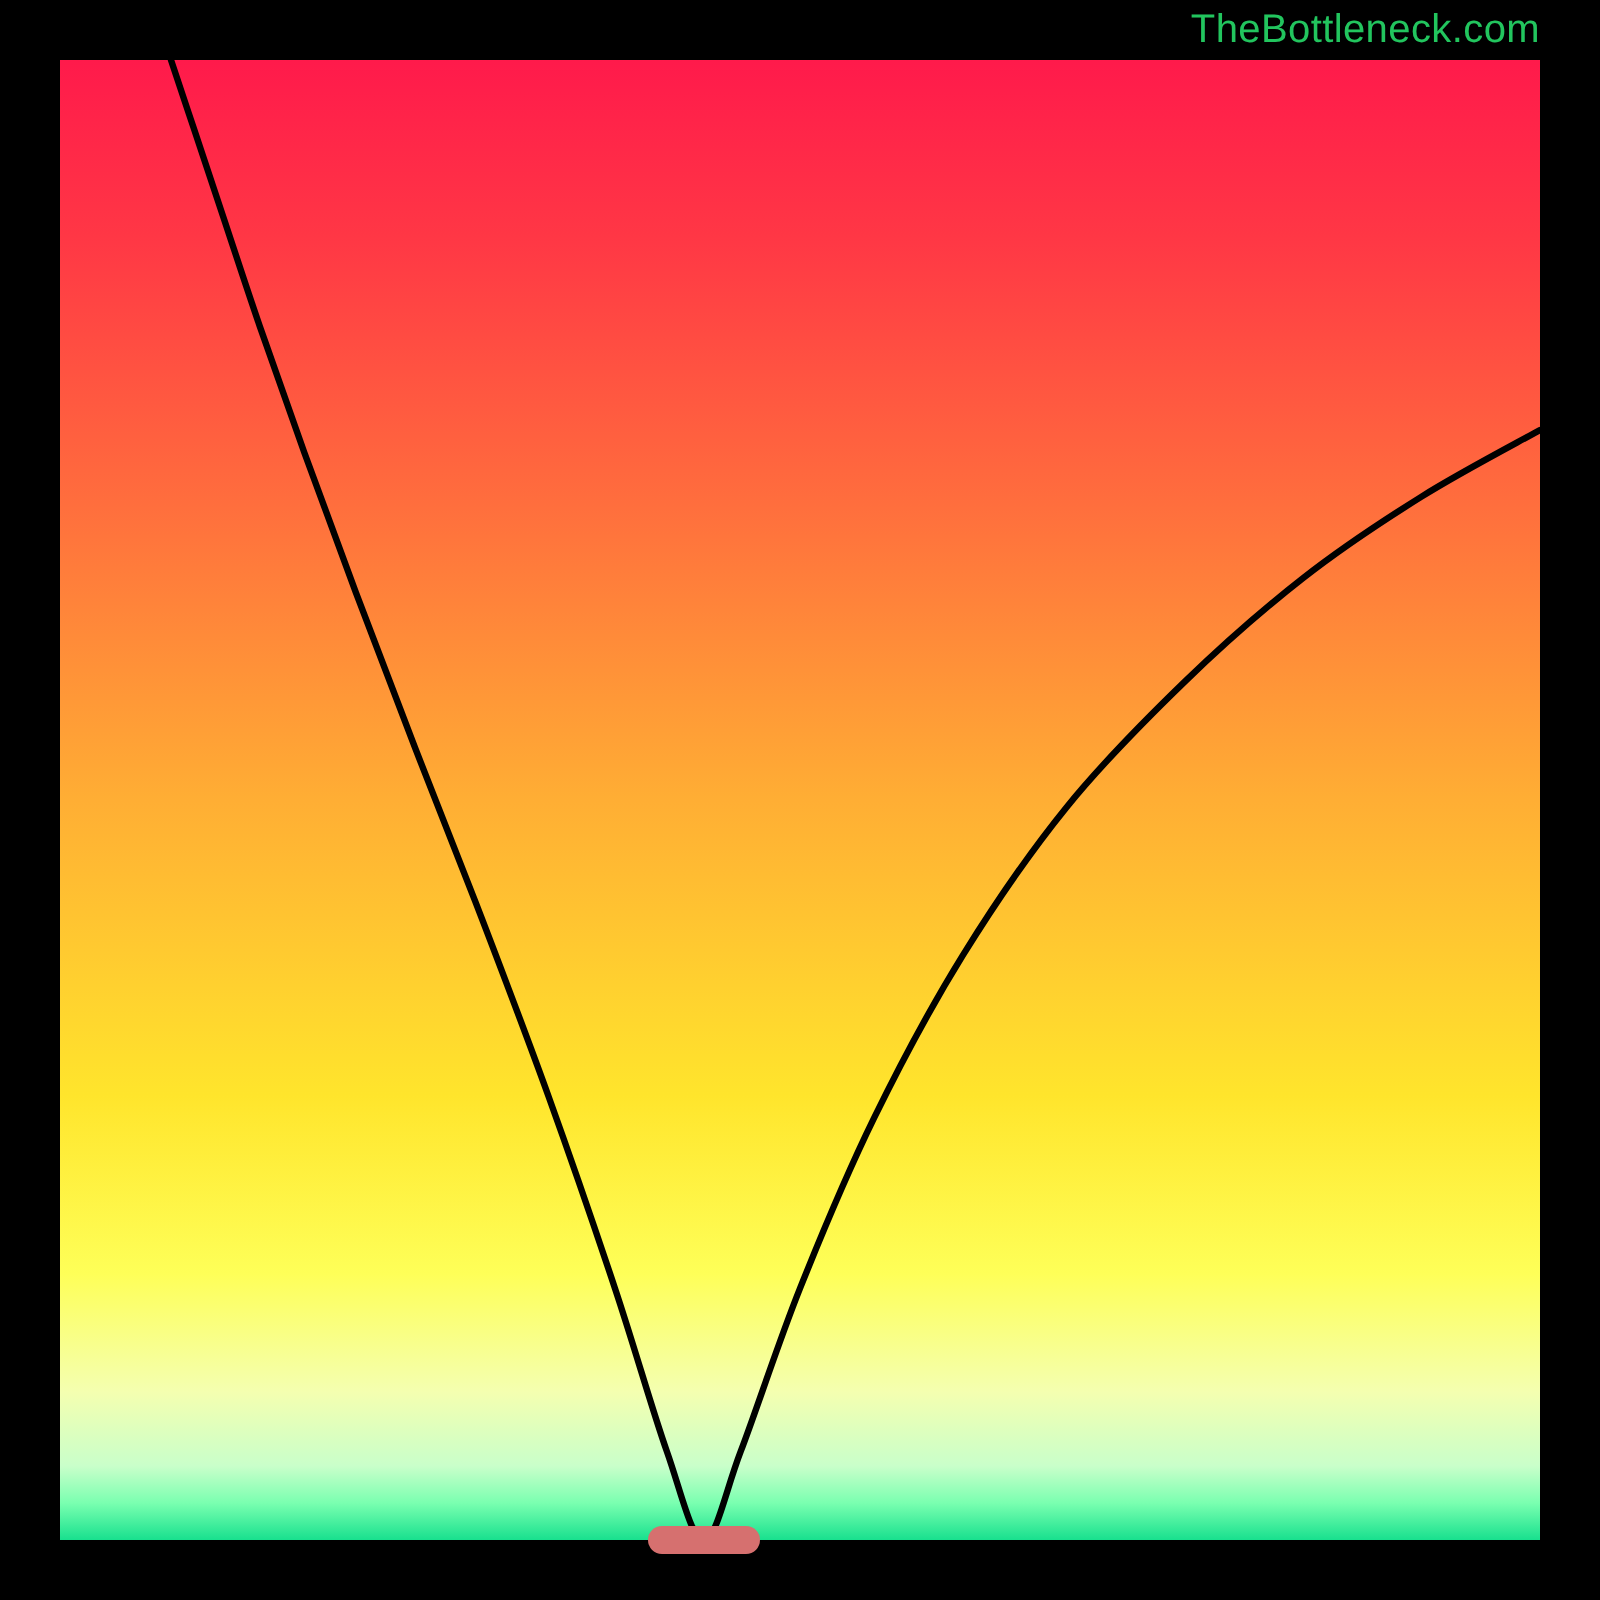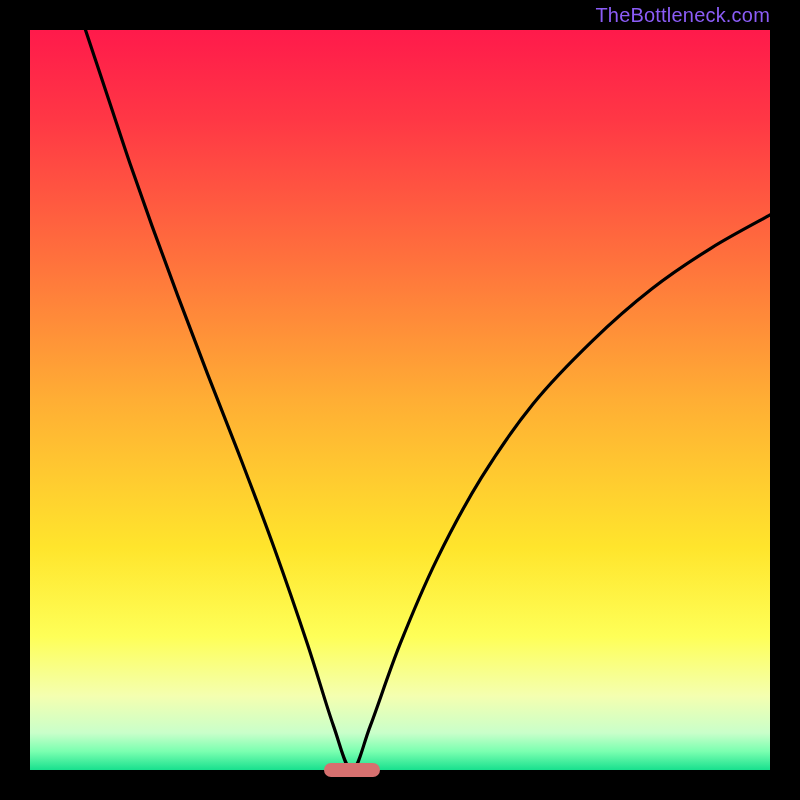--- a/index.html
+++ b/index.html
@@ -32,21 +32,21 @@
   svg.curve {
     position: absolute;
     inset: 0;
     width: 100%;
     height: 100%;
   }
   .watermark {
     position: absolute;
     top: 4px;
     right: 30px;
-    color: #8b5cf6;
+    color: #22c55e;
     font-size: 20px;
     font-weight: 500;
     letter-spacing: 0.2px;
   }
   .marker {
     position: absolute;
     height: 14px;
     border-radius: 7px;
     background: #d6706f;
   }

